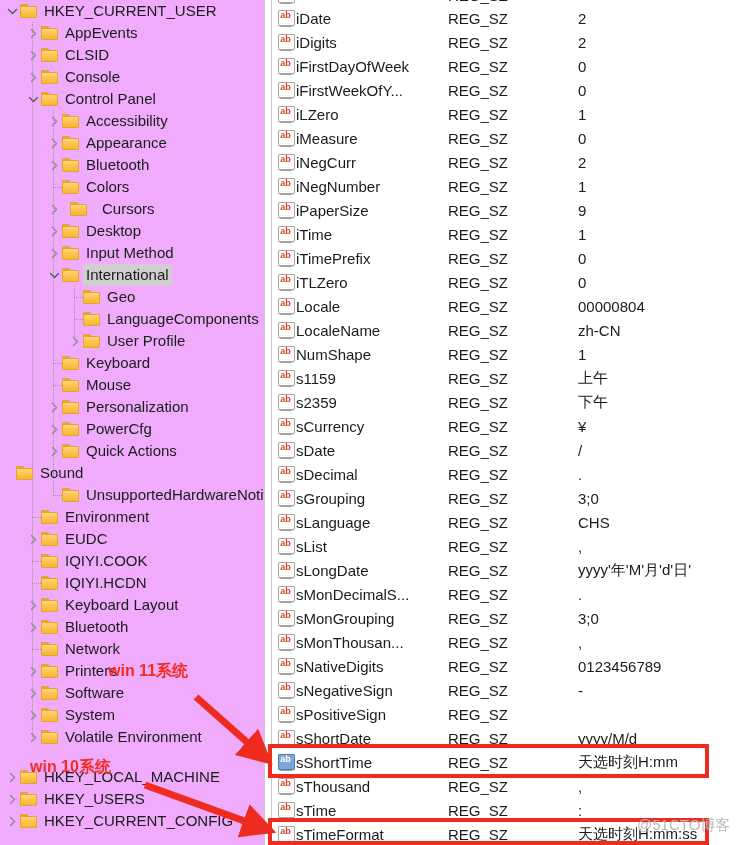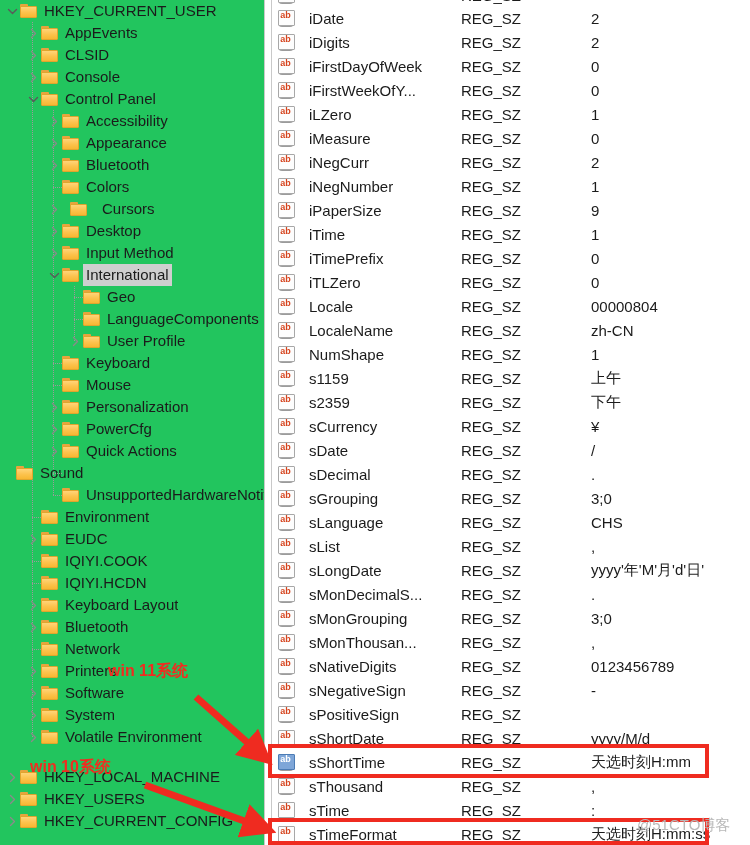--- a/index.html
+++ b/index.html
@@ -8,21 +8,21 @@
     background: #ffffff;
     font-family: "Liberation Sans", "DejaVu Sans", sans-serif;
     overflow: hidden;
   }
   #root { position: relative; width: 750px; height: 845px; background:#fff; }
 
   
   #tree-pane {
     position: absolute; left: 0; top: 0;
     width: 264px; height: 845px;
-    background: #22c55e;
+    background: #f0abfc;
     overflow: hidden;
   }
   .tree-row {
     position: relative;
     height: 22px;
     display: flex; align-items: center;
     white-space: nowrap;
     font-size: 15px;
     color: #1b1b1b;
   }
@@ -95,21 +95,21 @@
     position: relative;
     height: 24px;
     display: flex; align-items: center;
     font-size: 15px; color: #1b1b1b;
     white-space: nowrap;
   }
   .ab-icon {
     flex: 0 0 18px;
     width: 18px; height: 17px;
     position: relative;
-    margin-left: 5px; margin-right: 13px;
+    margin-left: 5px; margin-right: 0;
   }
   .ab-icon .page {
     position: absolute; left:0; top:0;
     width: 17px; height: 16px;
     background: #fdfdfd;
     border: 1px solid #a8a8a8;
     border-radius: 1px;
   }
   .ab-icon .ab {
     position: absolute; left: 1px; top: 1px;

